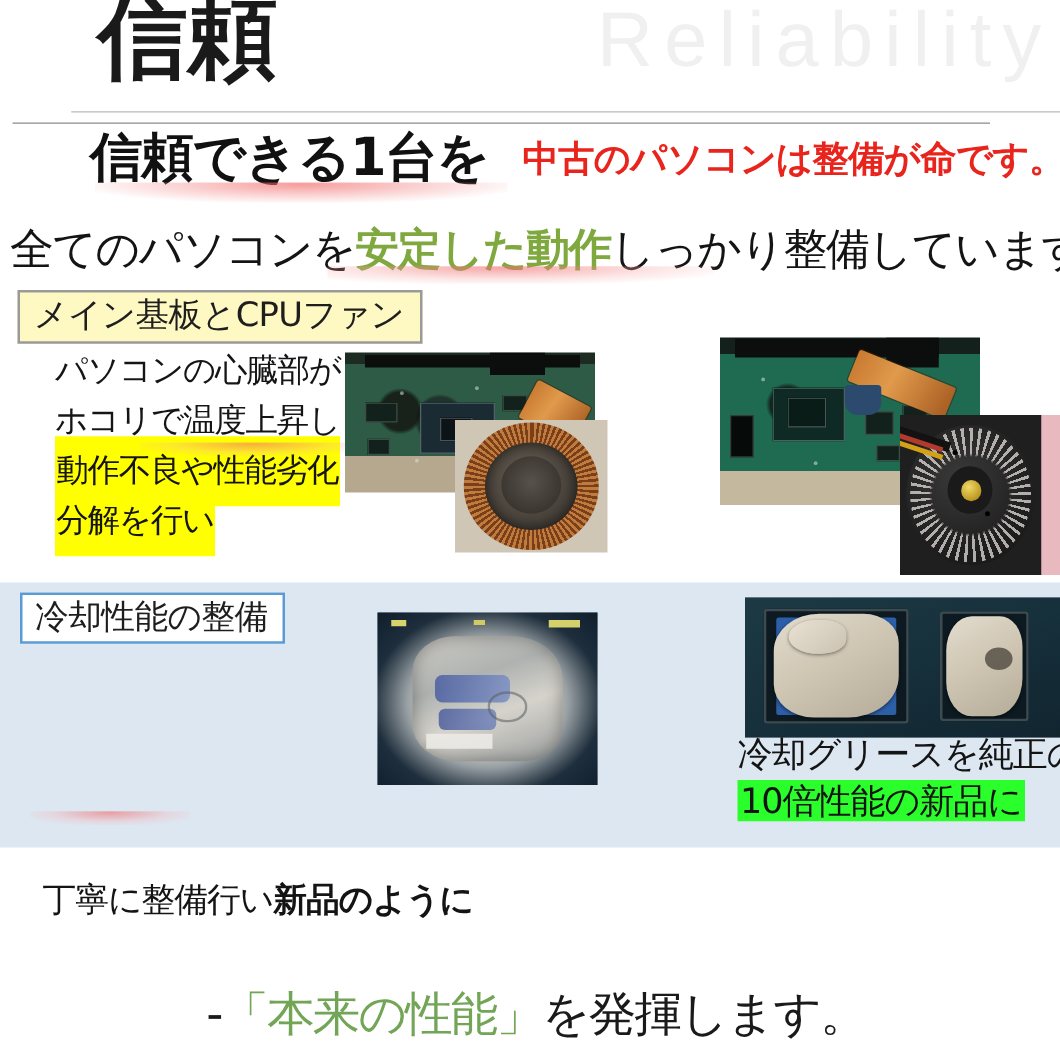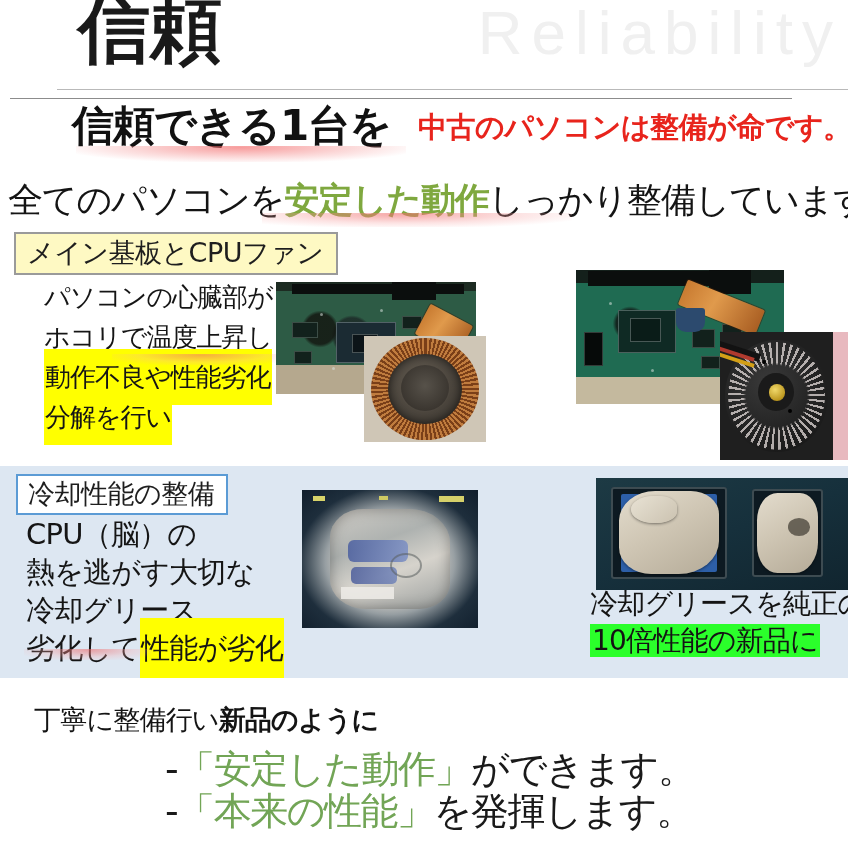--- a/index.html
+++ b/index.html
@@ -345,26 +345,20 @@
       <div style="position:absolute; left:-2%; top:16%; width:30%; height:3%; background:#b03a2e; transform:rotate(18deg);"></div>
       <div style="position:absolute; left:-2%; top:20%; width:30%; height:3%; background:#d4a017; transform:rotate(18deg);"></div>
     </div>
 
   </div>
 
   <div id="section2">
 
     <div class="sec-label-blue">冷却性能の整備</div>
 
-    <div id="sec2-text">
-      <span class="line">CPU（脳）の</span>
-      <span class="line">熱を逃がす大切な</span>
-      <span class="line">冷却グリース</span>
-      <span class="line"><span>劣化して</span><span class="mark-yellow">性能が劣化</span></span>
-    </div>
     <div id="sec2-underglow"></div>
 
     <div class="photo paste-dirty" style="left:302px; top:24px; width:176px; height:138px;">
       <div style="position:absolute; inset:0; background:
           radial-gradient(ellipse at 50% 52%, rgba(205,202,196,1) 0 38%, rgba(150,158,162,0.9) 52%, rgba(30,46,60,1) 74%, rgba(16,30,44,1) 100%);"></div>
       <div style="position:absolute; left:16%; top:14%; width:68%; height:72%; border-radius:28% 34% 26% 30%;
            background: linear-gradient(160deg, #cfccc6 0%, #aeb2b0 35%, #d6d3cc 60%, #9b9f9e 100%);
            box-shadow: inset 0 0 14px rgba(0,0,0,0.35);"></div>
       <div style="position:absolute; left:26%; top:36%; width:34%; height:16%; border-radius:6px;
            background: linear-gradient(90deg,#4b5fa0,#7b8fc4); opacity:0.85;"></div>
@@ -397,21 +391,18 @@
       <span class="line">冷却グリースを純正の</span>
       <span class="line"><span class="mark-green">10倍性能の新品に</span></span>
     </div>
 
   </div>
 
   <div id="bottom">
     <div id="bottom-line1">
       <span>丁寧に整備行い</span><span class="strong">新品のように</span>
     </div>
-    <div id="bottom-line2">
-      <span>-</span><span class="g-accent">「安定した動作」</span><span>ができます。</span>
-    </div>
     <div id="bottom-line3">
       <span>-</span><span class="g-accent">「本来の性能」</span><span>を発揮します。</span>
     </div>
   </div>
 
 </div>
 
 </body></html>

